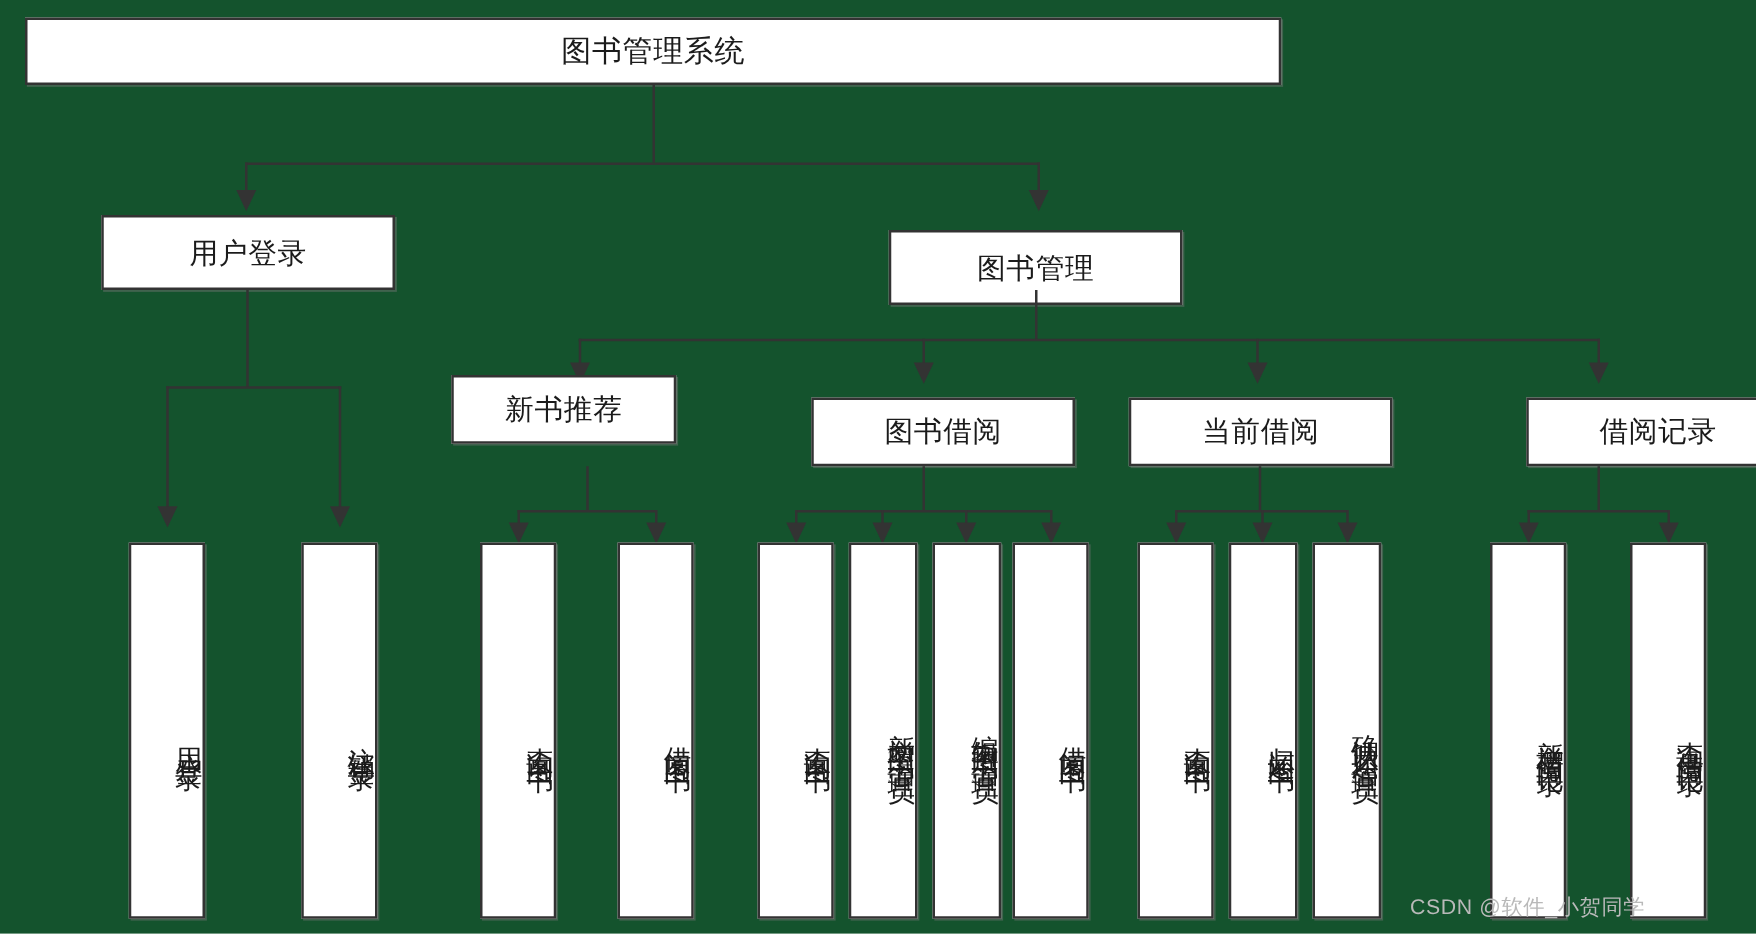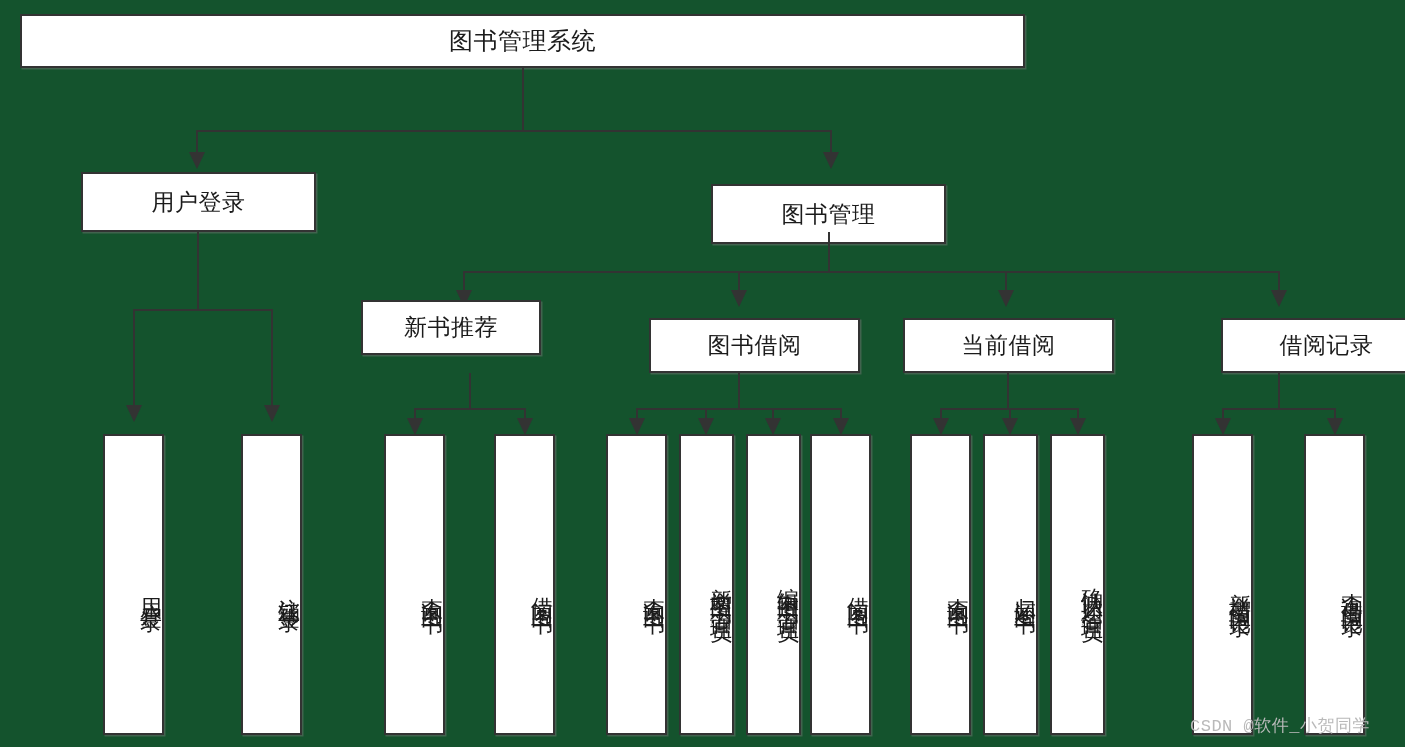--- a/index.html
+++ b/index.html
@@ -155,15 +155,15 @@
   <div class="node vert pad-lg" style="left:746px; top:434px; width:55px; height:301px;">编辑图书（管理员）</div>
   <div class="node vert" style="left:810px; top:434px; width:61px; height:301px;">借阅图书</div>
 
   <div class="node vert" style="left:910px; top:434px; width:61px; height:301px;">查询图书</div>
   <div class="node vert" style="left:983px; top:434px; width:55px; height:301px;">归还图书</div>
   <div class="node vert pad-lg" style="left:1050px; top:434px; width:55px; height:301px;">确认归还（管理员）</div>
 
   <div class="node vert" style="left:1192px; top:434px; width:61px; height:301px;">新增借阅记录</div>
   <div class="node vert" style="left:1304px; top:434px; width:61px; height:301px;">查询借阅记录</div>
 
-  <div class="watermark" style="left:1190px; top:714px;font-family:Liberation Mono, monospace;">CSDN @软件_小贺同学</div>
+  <div class="watermark" style="left:1128px; top:714px;">CSDN @软件_小贺同学</div>
 
 </div>
 
 </body></html>

